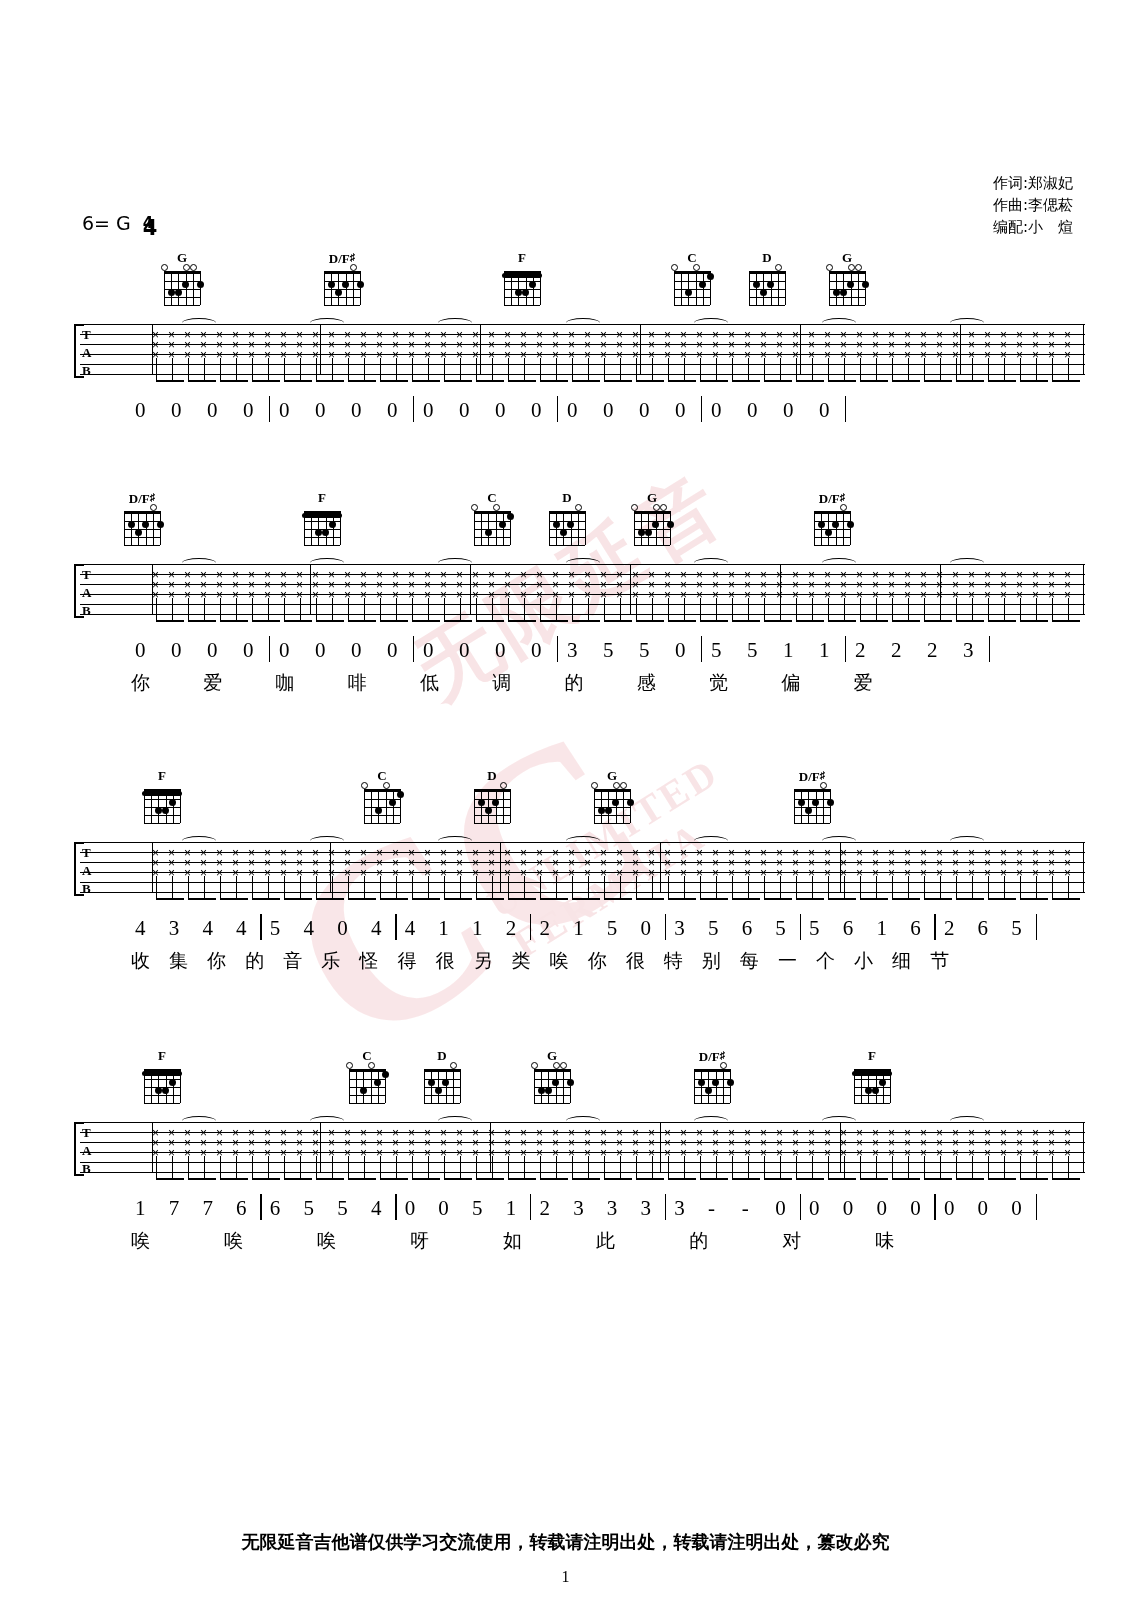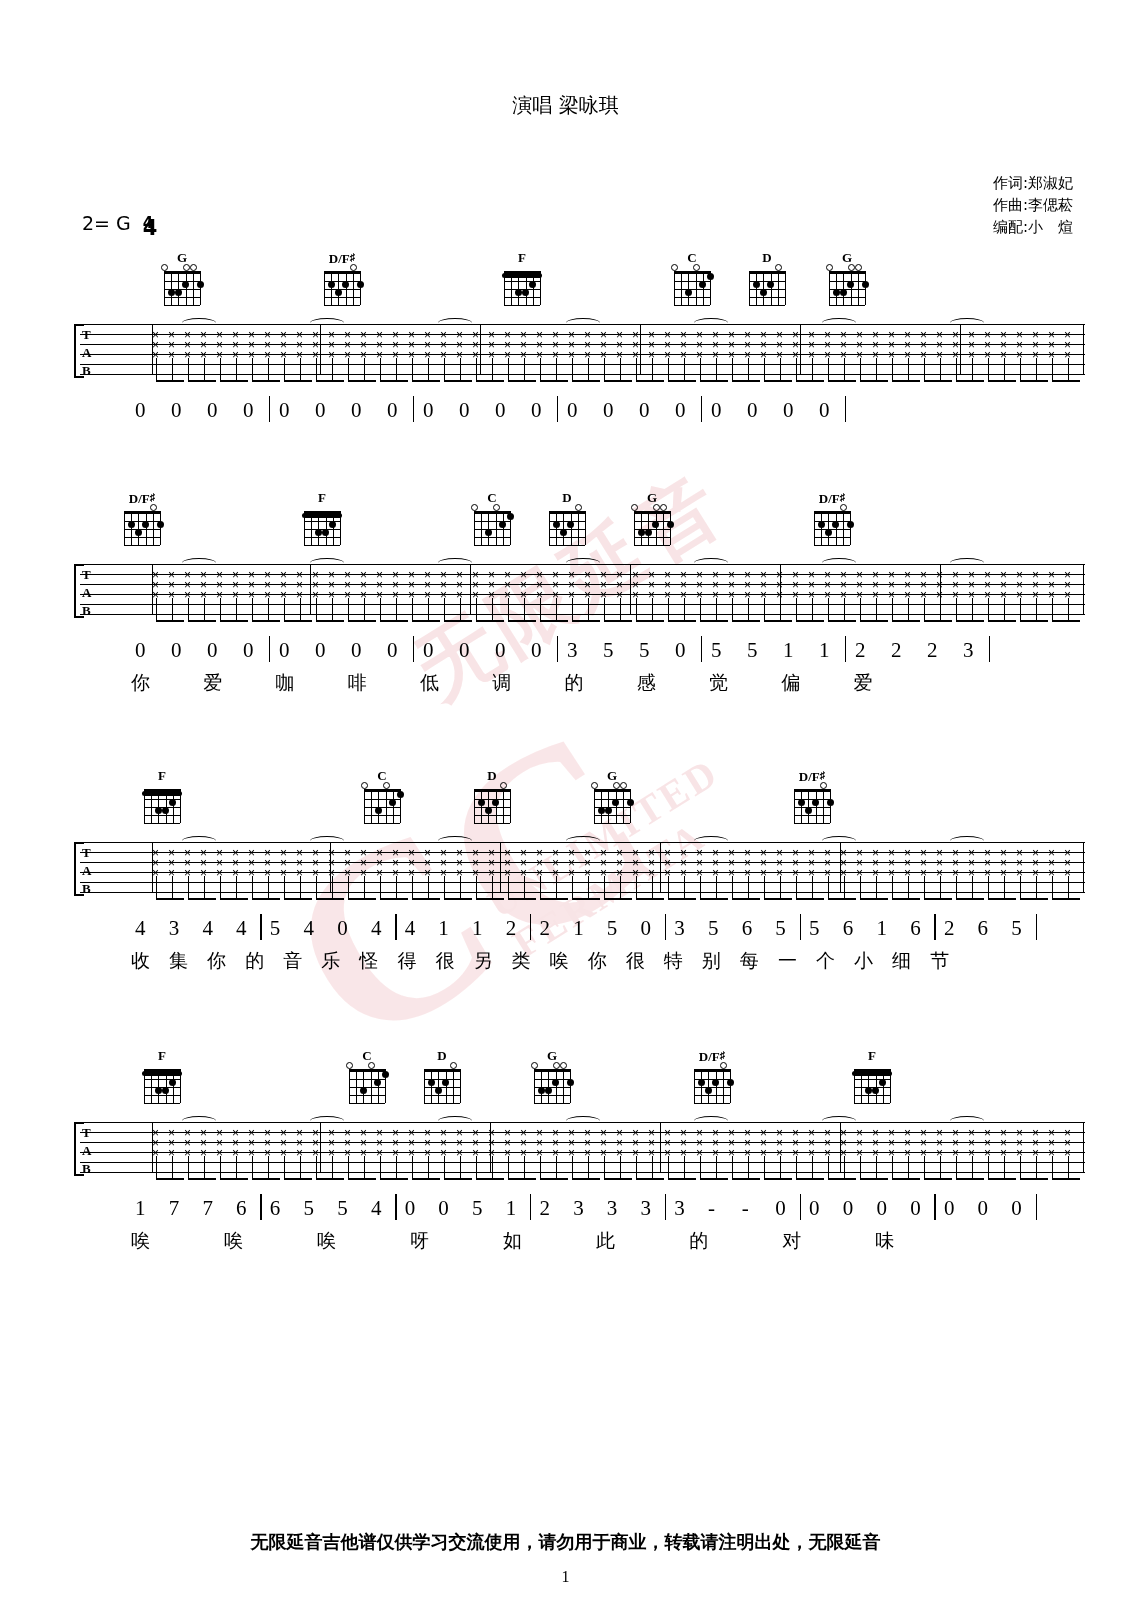--- a/index.html
+++ b/index.html
@@ -263,30 +263,29 @@
     text-align: center;
     font-size: 16px;
     font-family: "Liberation Serif", serif;
   }
 </style>
 </head>
 <body>
 
 <div class="page">
 
-  <div class="subtitle">演唱 梁咏琪</div>
 
   <div class="credits">
     <div>作词:郑淑妃</div>
     <div>作曲:李偲菘</div>
     <div>编配:小　煊</div>
   </div>
 
   <div class="keysig">
-    <span>2= G</span>
+    <span>6= G</span>
     <span class="timesig">
       <span class="num">4</span>
       <span class="den">4</span>
     </span>
   </div>
 
   <div class="watermark">
     <div class="wm-cn">无限延音</div>
     <div class="wm-big">CC</div>
     <div class="wm-small">UNLIMITED FERMATA</div>
@@ -2146,15 +2145,15 @@
         <span class="lyric" style="left: 237.044px; top: 0px;">唉</span>
         <span class="lyric" style="left: 330.067px; top: 0px;">呀</span>
         <span class="lyric" style="left: 423.089px; top: 0px;">如</span>
         <span class="lyric" style="left: 516.111px; top: 0px;">此</span>
         <span class="lyric" style="left: 609.133px; top: 0px;">的</span>
         <span class="lyric" style="left: 702.156px; top: 0px;">对</span>
         <span class="lyric" style="left: 795.178px; top: 0px;">味</span>
       </div>
   </div>
 
-  <div class="footer">无限延音吉他谱仅供学习交流使用，请勿用于商业，转载请注明出处，无限延音</div>
+  <div class="footer">无限延音吉他谱仅供学习交流使用，转载请注明出处，转载请注明出处，篡改必究</div>
   <div class="pagenum">1</div>
 </div>
 
 </body></html>

